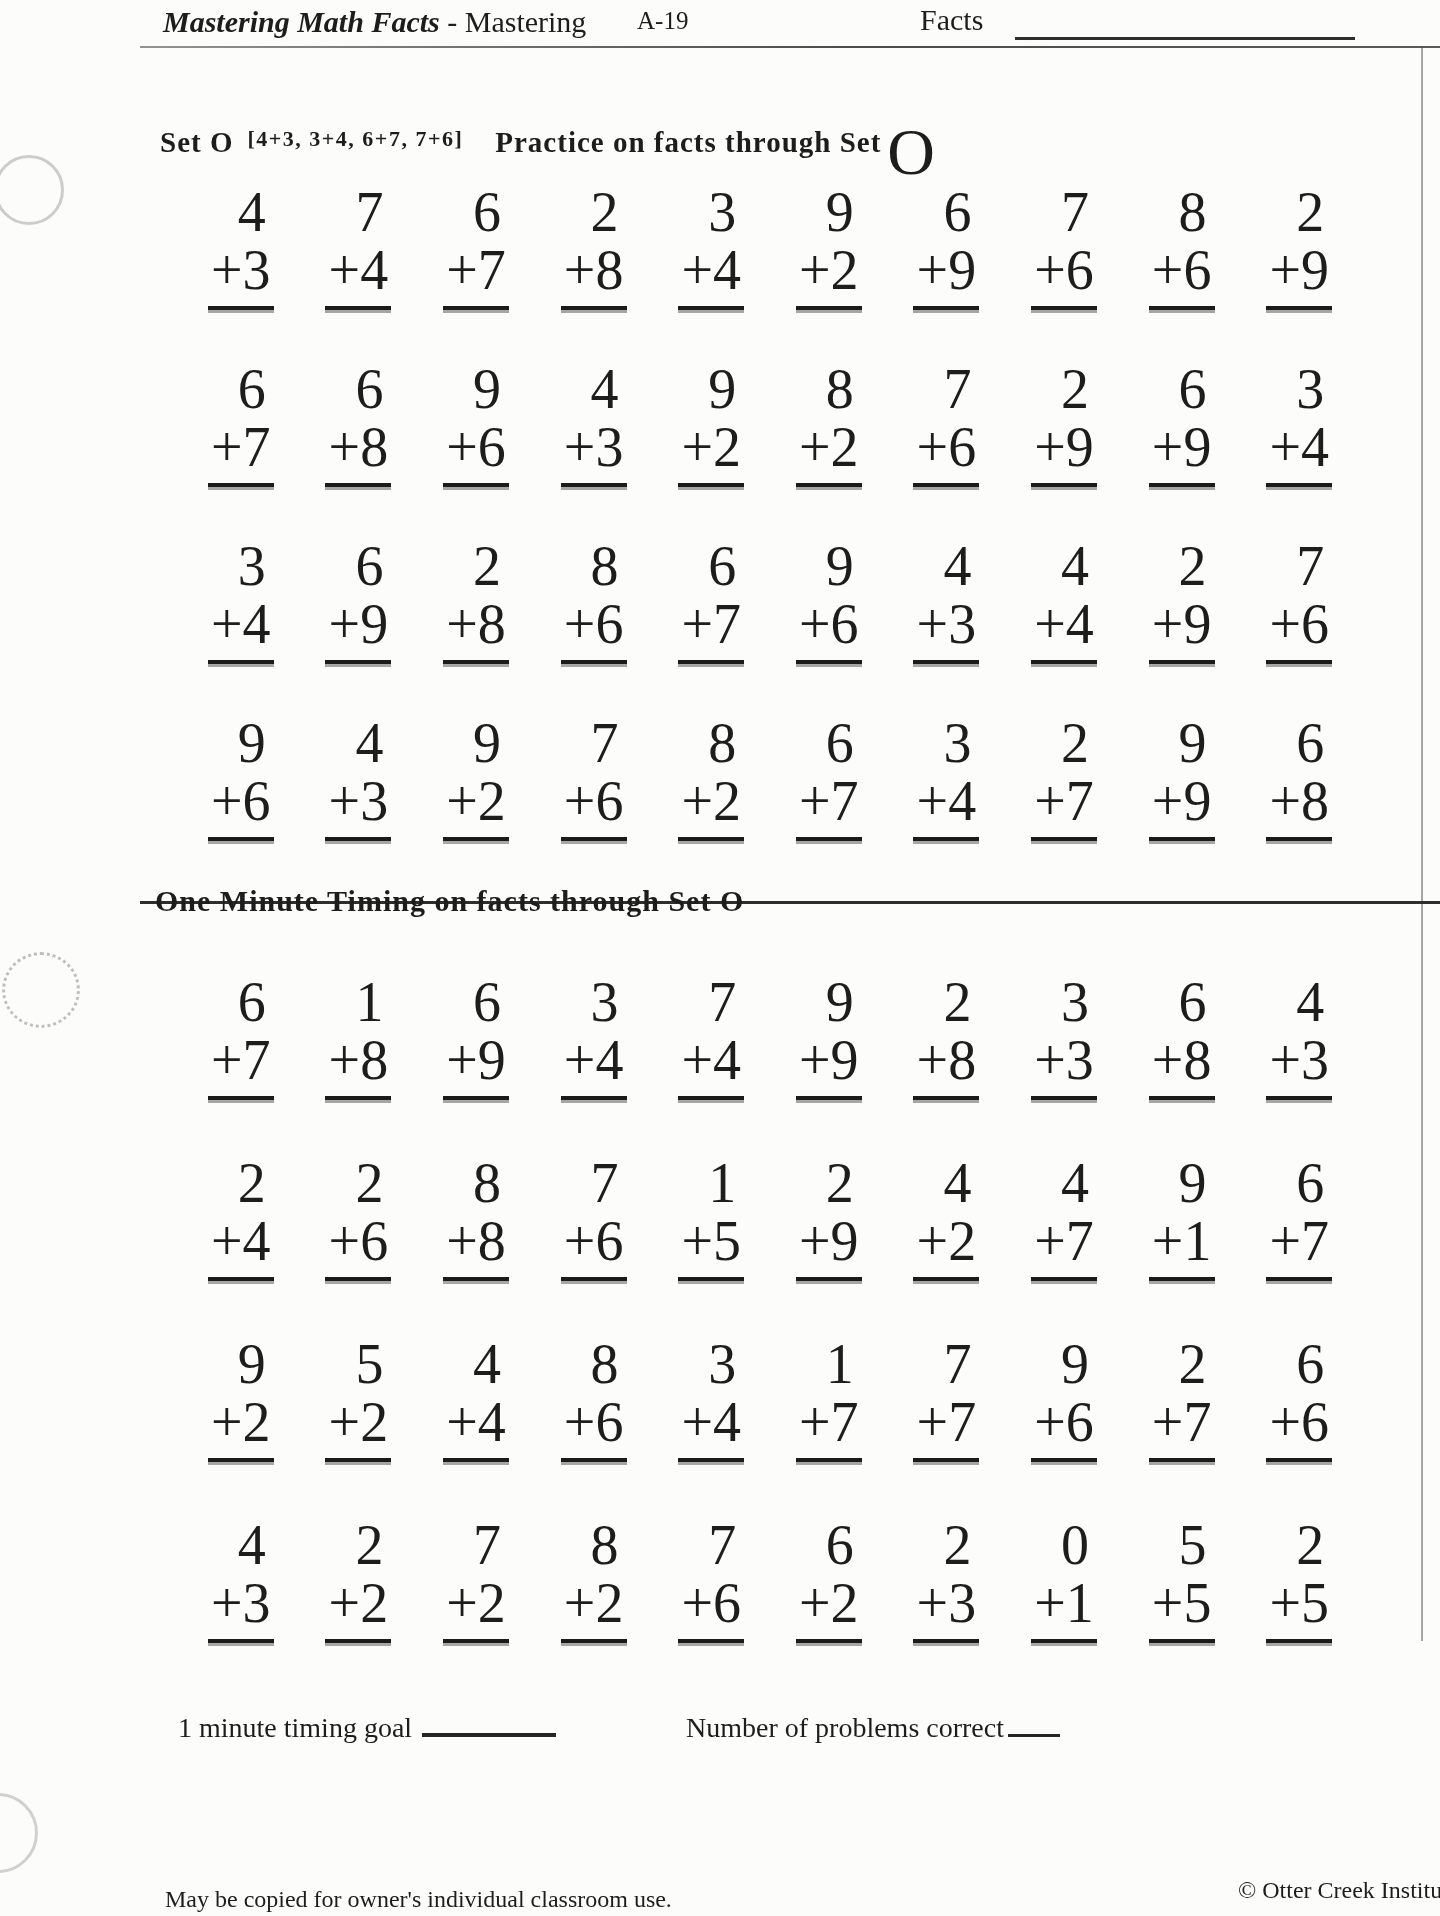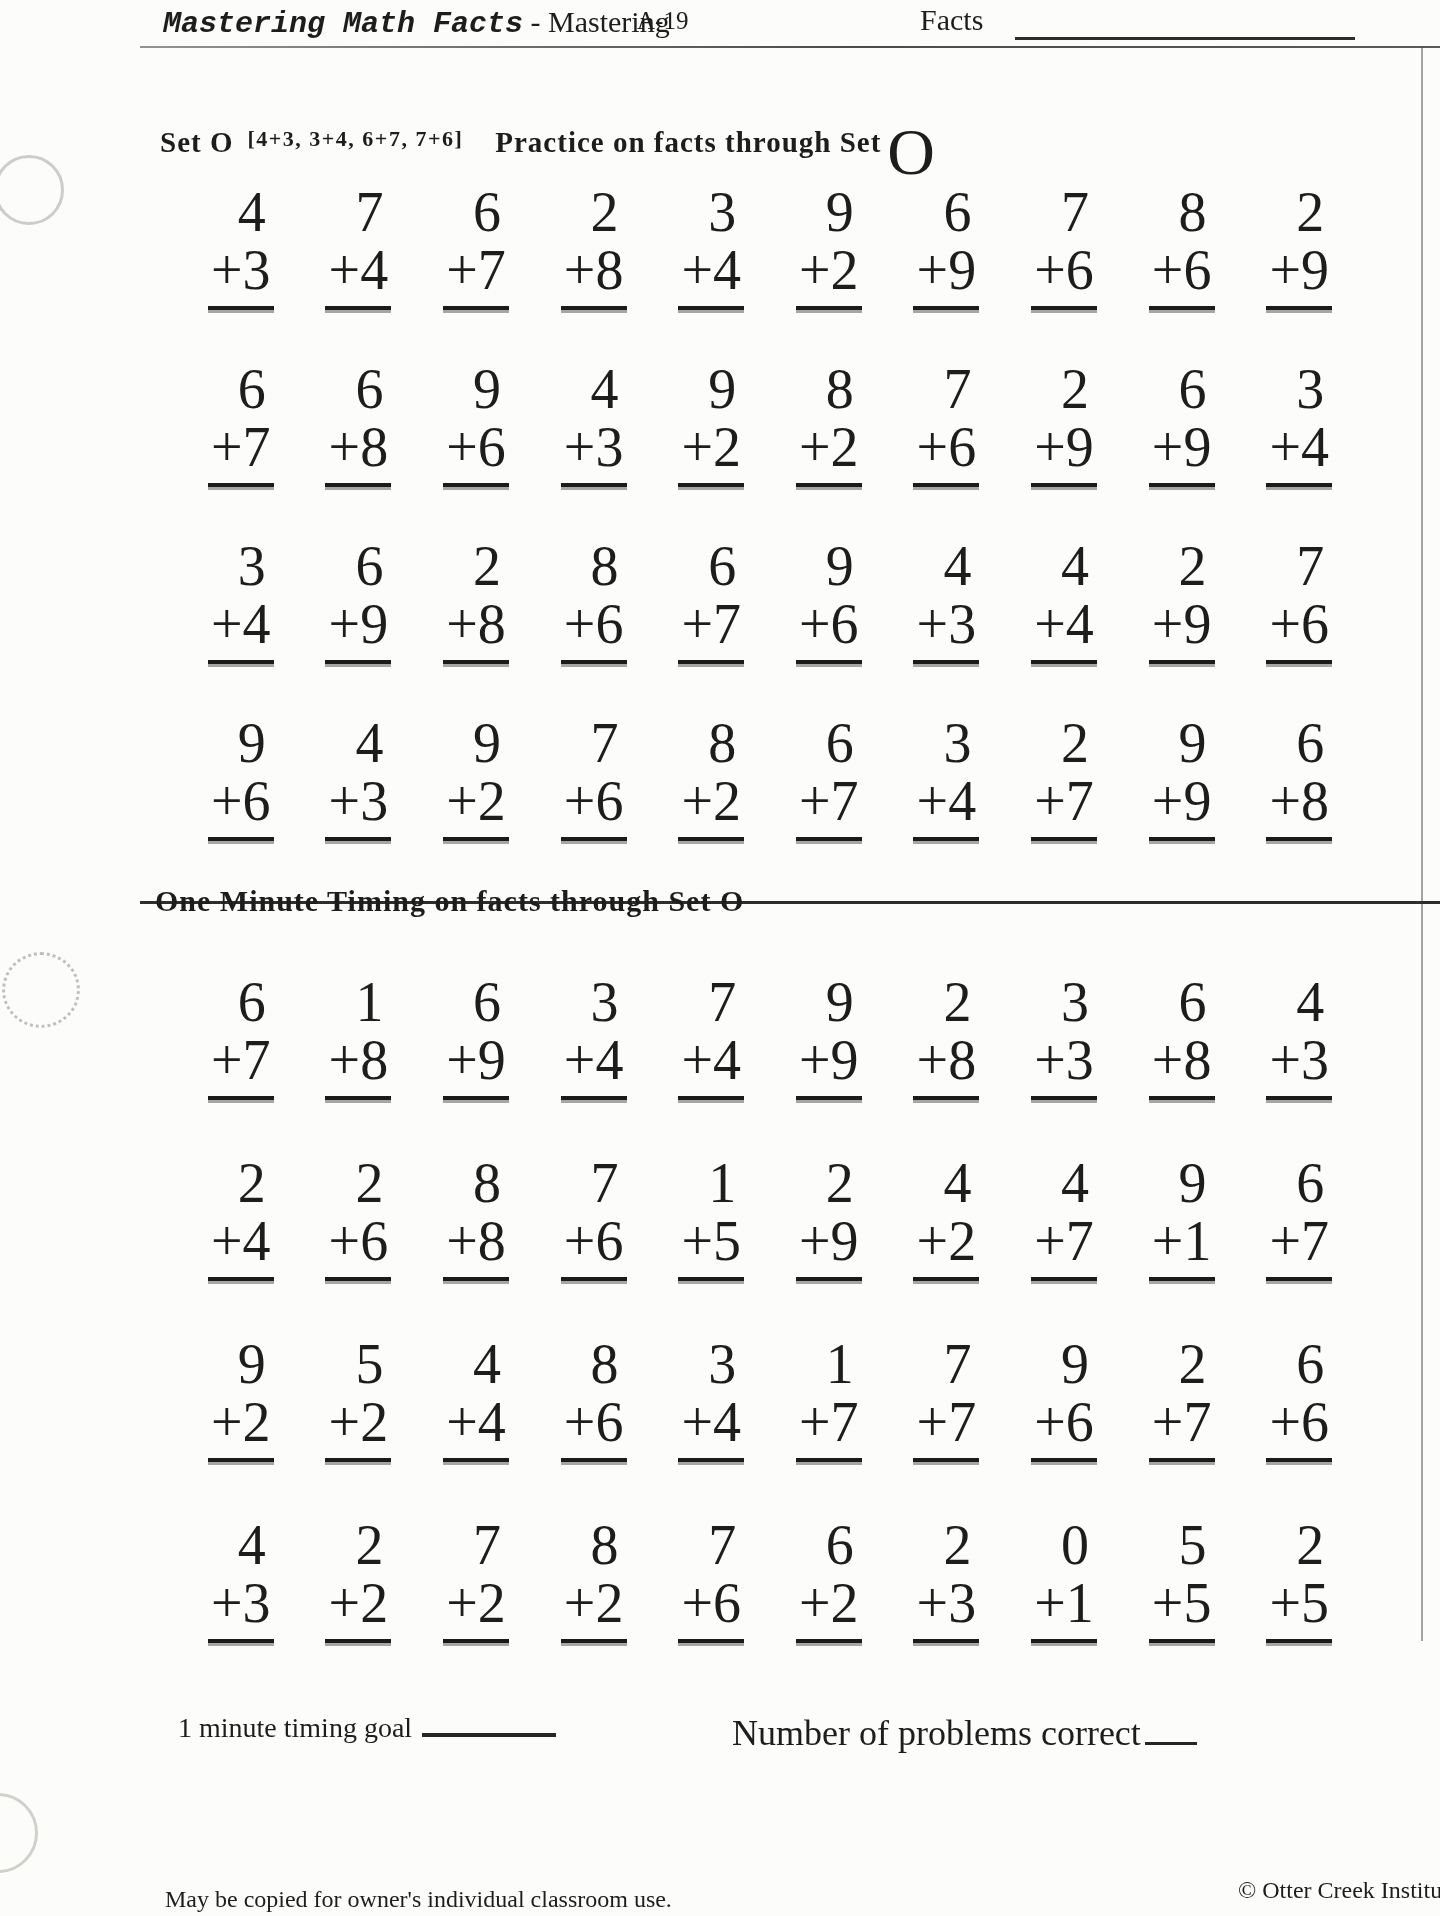--- a/index.html
+++ b/index.html
@@ -5,21 +5,21 @@
   html,body{margin:0;padding:0;}
   body{
     width:1440px;height:1916px;position:relative;overflow:hidden;
     background:#fcfcfa;color:#1d1d1d;
     font-family:"Liberation Serif","DejaVu Serif",serif;
   }
   .abs{position:absolute;}
 
   
   .hdr-title{left:163px;top:5px;font-size:30px;white-space:nowrap;}
-  .hdr-title .bi{font-weight:bold;font-style:italic;font-family:Liberation Mono, monospace;}
+  .hdr-title .bi{font-weight:bold;font-style:italic;}
   .hdr-code{left:625px;top:7px;font-size:25px;margin-left:12px;}
   .hdr-name{left:920px;top:3px;font-size:30px;}
   .name-line{left:1015px;top:37px;width:340px;height:2.5px;background:#2e2e2e;}
 
   
   .top-line{left:140px;top:46px;width:1300px;height:2px;
     background:linear-gradient(90deg,rgba(60,60,60,.55),rgba(45,45,45,.85) 55%,rgba(50,50,50,.8));}
   .right-line{left:1421px;top:46px;width:2px;height:1595px;background:rgba(75,75,75,.5);}
   .hole{border-radius:50%;background:transparent;}
   .hole1{left:-6px;top:155px;width:64px;height:64px;border:3px solid #c3c3bf;opacity:.85;}
@@ -42,21 +42,21 @@
     grid-template-columns:repeat(10,1fr);justify-items:center;}
   .prob{display:flex;flex-direction:column;align-items:center;}
   .prob .top{font-size:56px;line-height:58px;transform:translateX(11px);}
   .prob .bot{font-size:56px;line-height:58px;}
   .prob .ans{width:66px;height:3.5px;background:#1b1b1b;margin-top:7px;
     box-shadow:0 3px 0 0 rgba(27,27,27,.38);}
 
   
   .goal{left:178px;top:1712px;font-size:28px;white-space:nowrap;}
   .goal-blank{display:inline-block;width:134px;height:4px;background:#262626;margin-left:10px;}
-  .correct{left:686px;top:1712px;font-size:36px;white-space:nowrap;margin-left:46px;}
+  .correct{left:686px;top:1712px;font-size:28px;white-space:nowrap;}
   .correct-blank{display:inline-block;width:52px;height:3.5px;background:#262626;margin-left:4px;}
   .copy-note{left:165px;top:1886px;font-size:24px;white-space:nowrap;}
   .copyright{left:1238px;top:1877px;font-size:24px;white-space:nowrap;}
 </style>
 </head>
 <body>
 
 <div class="abs top-line"></div>
 <div class="abs right-line"></div>
 <div class="abs hole hole1"></div>

